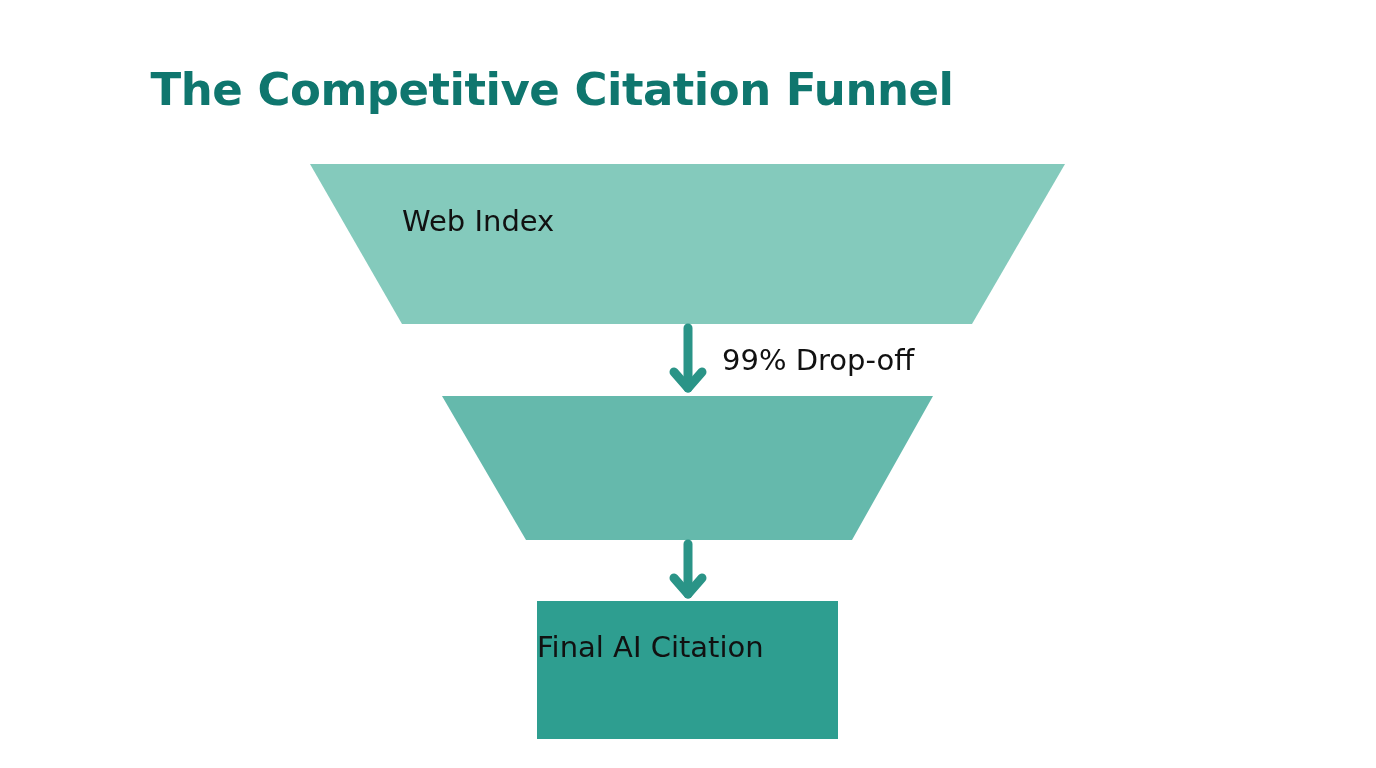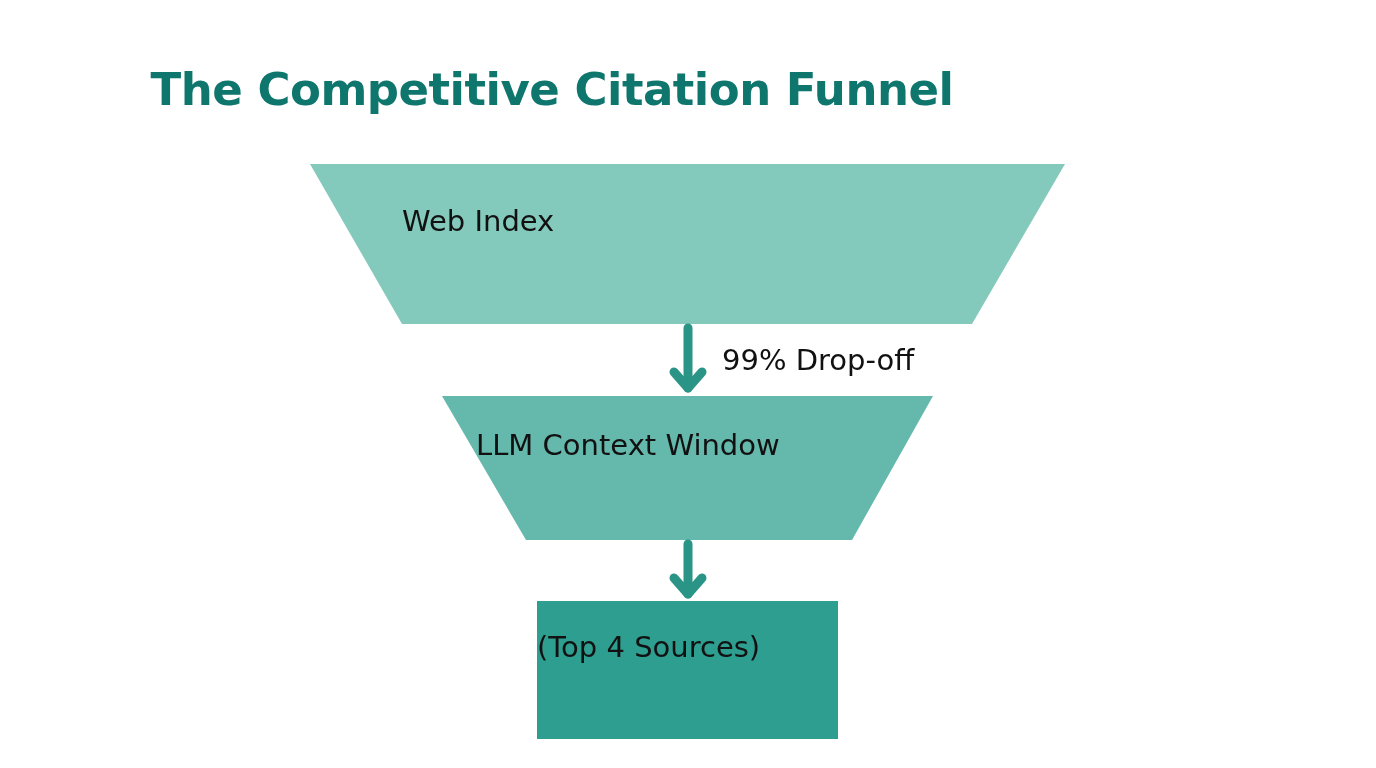--- a/index.html
+++ b/index.html
@@ -74,18 +74,17 @@
   <rect x="537" y="601" width="301" height="138" fill="#2E9E90"></rect>
 </svg>
 
 <div class="stage-label" style="left:402px; top:198px; width:570px;">
   <div>Web Index</div>
 </div>
 
 <div class="dropoff-label">99% Drop-off</div>
 
 <div class="stage-label" style="left:476px; top:422px; width:424px;">
-  <div>LLM Context Window</div>
 </div>
 
 <div class="stage-label" style="left:537px; top:624px; width:301px;">
-  <div>(Top 4 Sources)</div>
+  <div>Final AI Citation</div>
 </div>
 
 </body></html>

